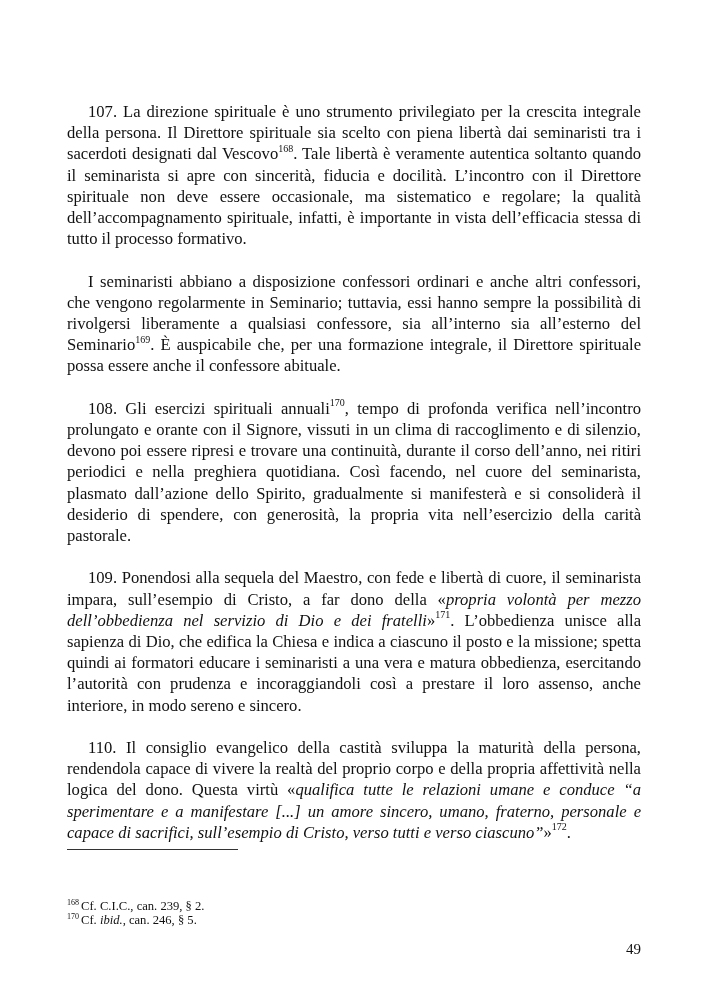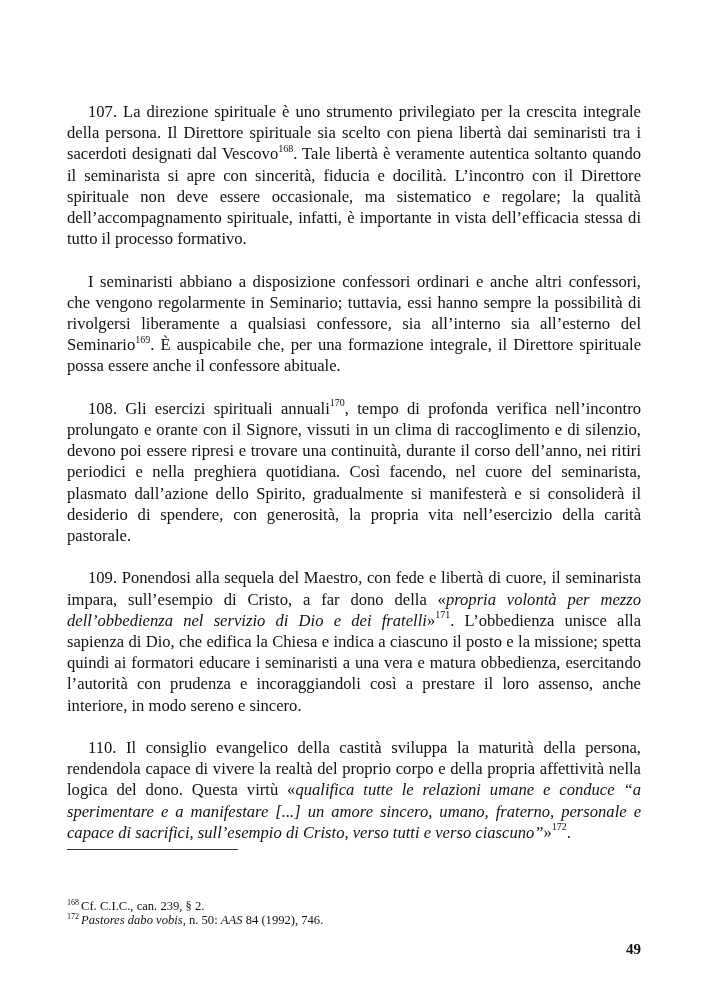--- a/index.html
+++ b/index.html
@@ -67,34 +67,33 @@
       line-height: 0;
       vertical-align: super;
       margin-right: 2px;
     }
     .page-number {
       position: absolute;
       right: 66px;
       top: 940px;
       font-size: 15px;
       line-height: 18px;
-      font-weight: bold;
     }
   </style>
 </head>
 <body>
 
 <div class="page">
   <p class="para">107. La direzione spirituale è uno strumento privilegiato per la crescita integrale della persona. Il Direttore spirituale sia scelto con piena libertà dai seminaristi tra i sacerdoti designati dal Vescovo<sup class="fn-ref">168</sup>. Tale libertà è veramente autentica soltanto quando il seminarista si apre con sincerità, fiducia e docilità. L’incontro con il Direttore spirituale non deve essere occasionale, ma sistematico e regolare; la qualità dell’accompagnamento spirituale, infatti, è importante in vista dell’efficacia stessa di tutto il processo formativo.</p>
   <p class="para">I seminaristi abbiano a disposizione confessori ordinari e anche altri confessori, che vengono regolarmente in Seminario; tuttavia, essi hanno sempre la possibilità di rivolgersi liberamente a qualsiasi confessore, sia all’interno sia all’esterno del Seminario<sup class="fn-ref">169</sup>. È auspicabile che, per una formazione integrale, il Direttore spirituale possa essere anche il confessore abituale.</p>
   <p class="para">108. Gli esercizi spirituali annuali<sup class="fn-ref">170</sup>, tempo di profonda verifica nell’incontro prolungato e orante con il Signore, vissuti in un clima di raccoglimento e di silenzio, devono poi essere ripresi e trovare una continuità, durante il corso dell’anno, nei ritiri periodici e nella preghiera quotidiana. Così facendo, nel cuore del seminarista, plasmato dall’azione dello Spirito, gradualmente si manifesterà e si consoliderà il desiderio di spendere, con generosità, la propria vita nell’esercizio della carità pastorale.</p>
   <p class="para">109. Ponendosi alla sequela del Maestro, con fede e libertà di cuore, il seminarista impara, sull’esempio di Cristo, a far dono della «<i>propria volontà per mezzo dell’obbedienza nel servizio di Dio e dei fratelli</i>»<sup class="fn-ref">171</sup>. L’obbedienza unisce alla sapienza di Dio, che edifica la Chiesa e indica a ciascuno il posto e la missione; spetta quindi ai formatori educare i seminaristi a una vera e matura obbedienza, esercitando l’autorità con prudenza e incoraggiandoli così a prestare il loro assenso, anche interiore, in modo sereno e sincero.</p>
   <p class="para">110. Il consiglio evangelico della castità sviluppa la maturità della persona, rendendola capace di vivere la realtà del proprio corpo e della propria affettività nella logica del dono. Questa virtù «<i>qualifica tutte le relazioni umane e conduce “a sperimentare e a manifestare [...] un amore sincero, umano, fraterno, personale e capace di sacrifici, sull’esempio di Cristo, verso tutti e verso ciascuno”</i>»<sup class="fn-ref">172</sup>.</p>
 </div>
 
 <div class="footnote-rule"></div>
 
 <div class="footnotes">
   <p class="footnote"><sup>168</sup>Cf. C.I.C., can. 239, § 2.</p>
-  <p class="footnote"><sup>172</sup><i>Pastores dabo vobis,</i> n. 50: <i>AAS</i> 84 (1992), 746.</p>
+  <p class="footnote"><sup>170</sup>Cf. <i>ibid.</i>, can. 246, § 5.</p>
 </div>
 
 <div class="page-number">49</div>
 
 </body></html>

